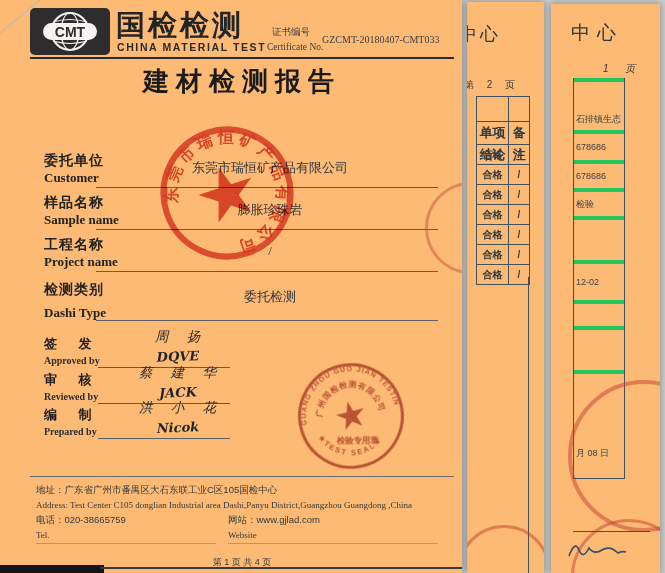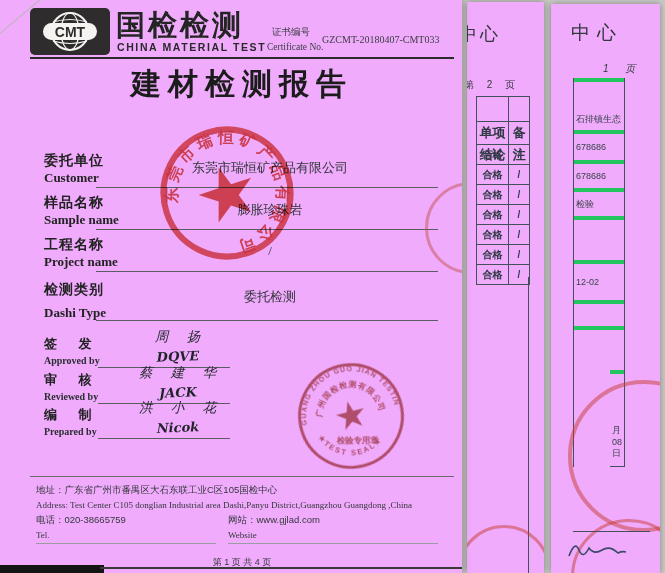--- a/index.html
+++ b/index.html
@@ -1,26 +1,26 @@
 <!DOCTYPE html>
 <html><head>
 <meta charset="utf-8">
 <style>
   html,body{margin:0;padding:0;}
   #stage{position:relative;width:665px;height:573px;background:#cbcbc7;overflow:hidden;
          font-family:"Liberation Sans",sans-serif;color:#2c2f33;}
-  .paper{position:absolute;background:#f0abfc;box-shadow:0 0 7px rgba(40,40,40,.45);overflow:hidden;}
+  .paper{position:absolute;background:#fdba74;box-shadow:0 0 7px rgba(40,40,40,.45);overflow:hidden;}
   .abs{position:absolute;}
   .serif{font-family:"Liberation Serif",serif;}
   
   .brand-cn{left:116px;top:6px;font-size:29px;font-weight:900;letter-spacing:3px;color:#242424;}
   .brand-en{left:117px;top:41px;font-size:10.5px;font-weight:bold;letter-spacing:1.6px;color:#2a2a2a;}
   .certlab{font-size:9.5px;color:#3a3e42;}
   .hr1{left:30px;top:57px;width:424px;height:2px;background:#2b2b2b;}
-  .doc-title{left:30px;top:64px;width:424px;text-align:center;font-size:30px;font-weight:bold;
+  .doc-title{left:30px;top:64px;width:424px;text-align:center;font-size:26px;font-weight:bold;
              letter-spacing:7px;color:#1b1b1b;font-family:"Liberation Serif",serif;}
   
   .field{position:absolute;left:0;width:462px;height:40px;}
   .flabel-cn{position:absolute;left:44px;top:0;font-size:14px;font-weight:bold;letter-spacing:1px;color:#222;}
   .flabel-en{position:absolute;left:44px;top:18px;font-size:13px;font-weight:bold;color:#222;font-family:"Liberation Serif",serif;}
   .fvalue{position:absolute;left:120px;top:7px;width:300px;text-align:center;font-size:13px;color:#31353a;font-family:"Liberation Serif",serif;}
   .fline{position:absolute;left:96px;width:342px;top:35px;border-bottom:1px solid #595c60;}
   
   .sig{position:absolute;left:0;width:260px;height:37px;}
   .slabel-cn{position:absolute;left:44px;top:2px;font-size:13px;font-weight:bold;letter-spacing:9px;color:#222;}
@@ -50,21 +50,21 @@
   .p2c2{flex:1;text-align:center;}
   .p2hdr{height:22px;line-height:22px;font-size:13px;font-weight:bold;color:#2f3a44;letter-spacing:-0.3px;}
   .p2dat{height:19px;line-height:19px;font-size:10px;font-weight:bold;color:#2f3a44;}
   .p2top{height:24px;}
   .p2vline{position:absolute;left:61px;top:275px;width:1px;height:298px;background:#42505c;}
   
   .p3-frag{left:20px;top:16px;font-size:19px;letter-spacing:7px;color:#33383d;font-family:"Liberation Serif",serif;}
   .p3-pageno{left:52px;top:58px;font-size:10px;letter-spacing:7px;color:#33383d;font-style:italic;}
   .p3table{position:absolute;left:22px;top:74px;width:50px;border-left:1px solid #42505c;border-right:1px solid #42505c;}
   .p3row{border-top:4px solid #22c55e;font-size:9px;color:#39434b;display:flex;align-items:center;padding-left:2px;overflow:hidden;}
-  .p3row:last-child{border-bottom:1px solid #42505c;align-items:flex-end;padding-bottom:6px;margin-left:36px;}
+  .p3row:last-child{border-bottom:1px solid #42505c;align-items:flex-end;padding-bottom:18px;}
   .p3row:nth-child(1){height:44px;align-items:flex-end;padding-bottom:4px;}
   .p3row:nth-child(2){height:26px;}
   .p3row:nth-child(3){height:24px;}
   .p3row:nth-child(4){height:24px;}
   .p3row:nth-child(5){height:40px;}
   .p3row:nth-child(6){height:36px;}
   .p3row:nth-child(7){height:22px;}
   .p3row:nth-child(8){height:40px;}
   .p3row:nth-child(9){height:86px;}
   .p3row:nth-child(10){height:72px;}

